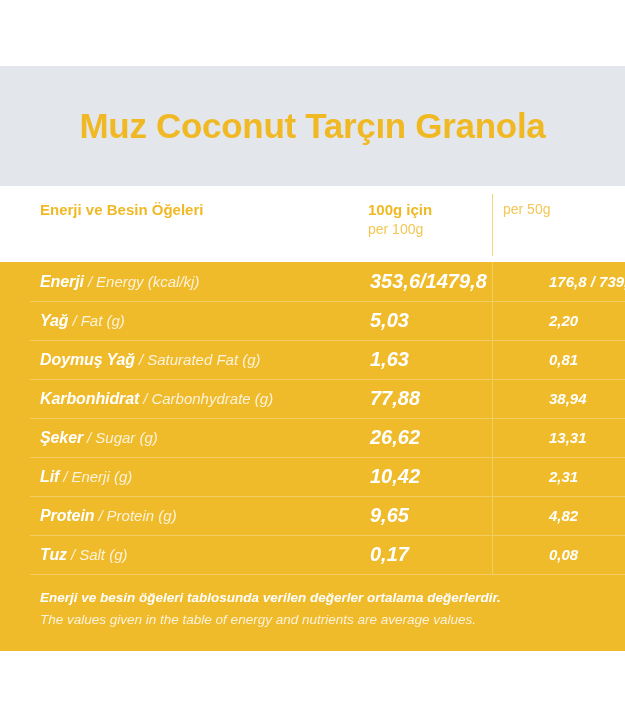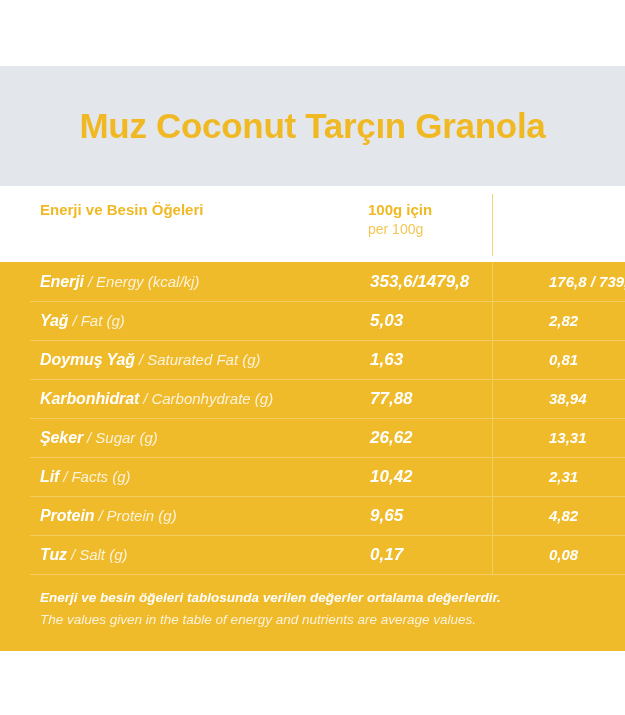--- a/index.html
+++ b/index.html
@@ -150,21 +150,21 @@
     font-weight: normal;
     color: #fdf2da;
   }
   .cell-v1 {
     position: absolute;
     left: 370px;
     top: 0;
     height: 39px;
     display: flex;
     align-items: center;
-    font-size: 17px;
+    font-size: 20px;
     font-weight: bold;
     color: #ffffff;
     white-space: nowrap;
   }
   .cell-v2 {
     position: absolute;
     left: 503px;
     top: 0;
     height: 39px;
     display: flex;
@@ -228,20 +228,21 @@
 
   <div class="table-header">
     <div class="hdr-name">
       <div class="hdr-tr">Enerji ve Besin Öğeleri</div>
     </div>
     <div class="hdr-col1">
       <div class="hdr-tr">100g için</div>
       <div class="hdr-en">per 100g</div>
     </div>
     <div class="hdr-col2">
+      <div class="hdr-en">per 50g</div>
     </div>
     <div class="hdr-divider"></div>
   </div>
 
   <div class="table-block">
     <div class="rows" id="rows-container">
         <div class="row">
           <div class="cell-name">
             <span class="nm-tr">Enerji</span>
             <span class="nm-sep">/</span>
@@ -250,21 +251,21 @@
           <div class="cell-v1">353,6/1479,8</div>
           <div class="cell-v2">176,8 / 739,9</div>
         </div>
         <div class="row">
           <div class="cell-name">
             <span class="nm-tr">Yağ</span>
             <span class="nm-sep">/</span>
             <span class="nm-en">Fat (g)</span>
           </div>
           <div class="cell-v1">5,03</div>
-          <div class="cell-v2">2,82</div>
+          <div class="cell-v2">2,20</div>
         </div>
         <div class="row">
           <div class="cell-name">
             <span class="nm-tr">Doymuş Yağ</span>
             <span class="nm-sep">/</span>
             <span class="nm-en">Saturated Fat (g)</span>
           </div>
           <div class="cell-v1">1,63</div>
           <div class="cell-v2">0,81</div>
         </div>
@@ -283,21 +284,21 @@
             <span class="nm-sep">/</span>
             <span class="nm-en">Sugar (g)</span>
           </div>
           <div class="cell-v1">26,62</div>
           <div class="cell-v2">13,31</div>
         </div>
         <div class="row">
           <div class="cell-name">
             <span class="nm-tr">Lif</span>
             <span class="nm-sep">/</span>
-            <span class="nm-en">Facts (g)</span>
+            <span class="nm-en">Enerji (g)</span>
           </div>
           <div class="cell-v1">10,42</div>
           <div class="cell-v2">2,31</div>
         </div>
         <div class="row">
           <div class="cell-name">
             <span class="nm-tr">Protein</span>
             <span class="nm-sep">/</span>
             <span class="nm-en">Protein (g)</span>
           </div>

